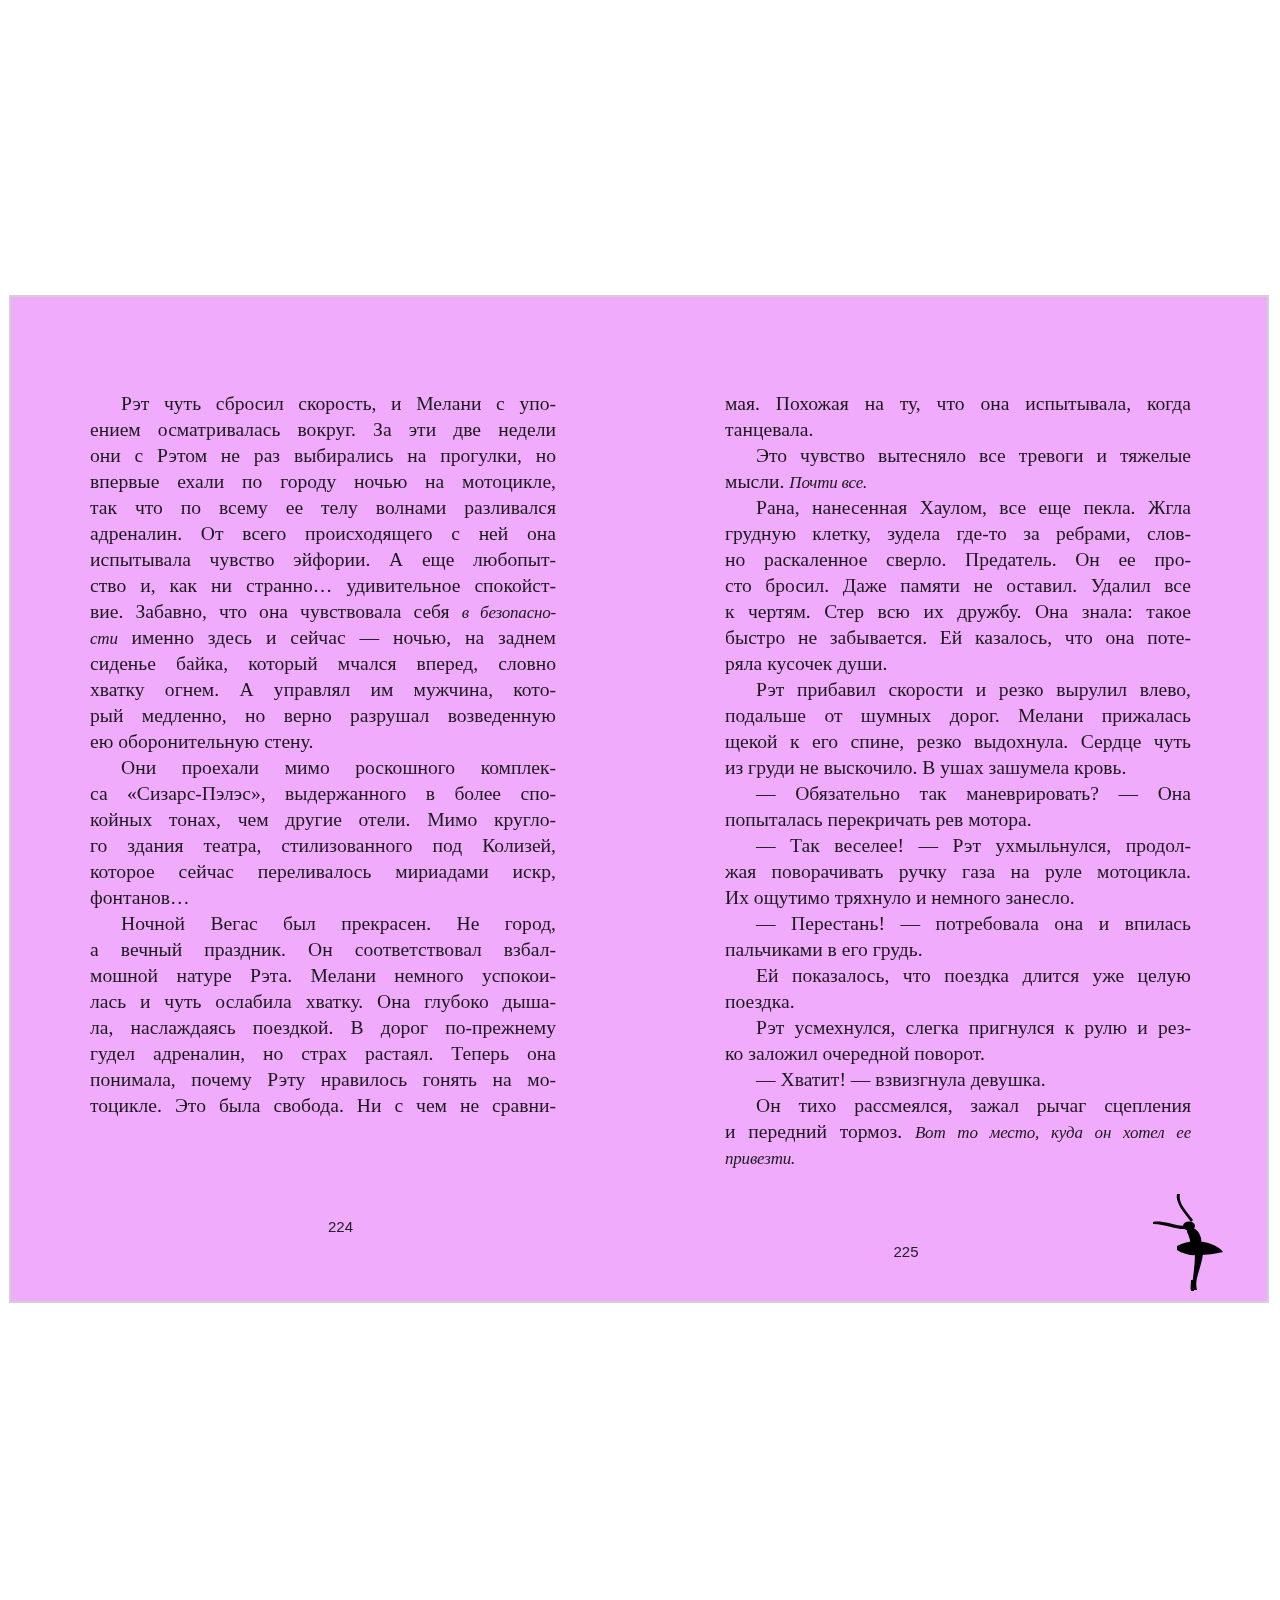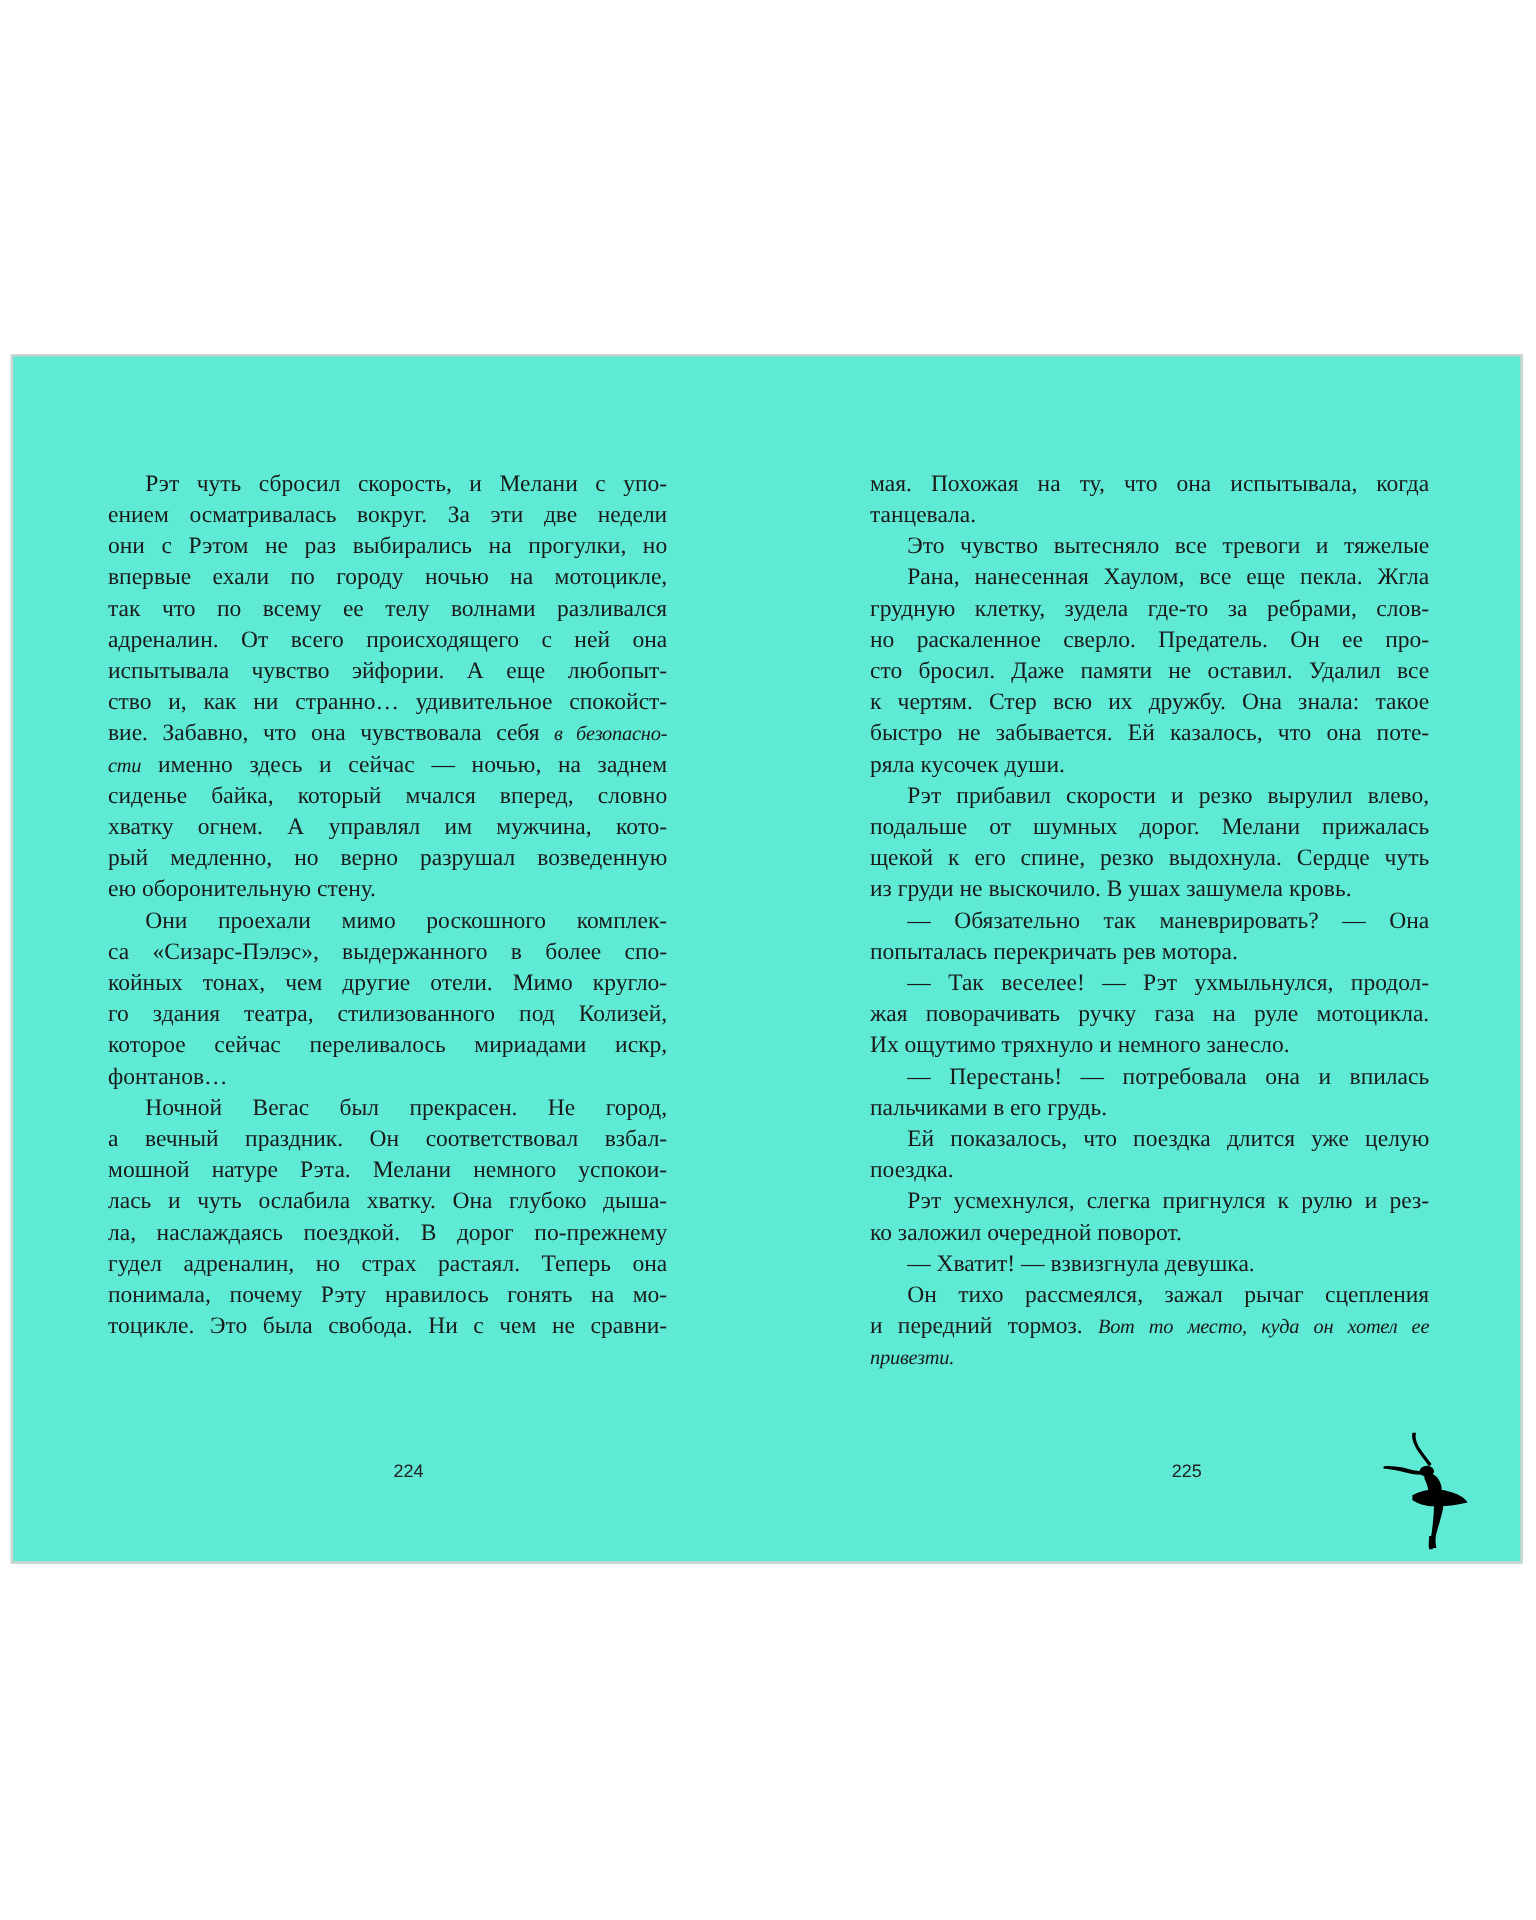--- a/index.html
+++ b/index.html
@@ -14,21 +14,21 @@
     overflow: hidden;
   }
   .spread {
     position: absolute;
     left: 9px;
     top: 295px;
     width: 1260px;
     height: 1008px;
     border: 2px solid #d2d2d2;
     box-sizing: border-box;
-    background: #5eead4;
+    background: #f0abfc;
   }
   .page {
     position: absolute;
     top: 94px;
     width: 466px;
     font-family: "Liberation Serif", "DejaVu Serif", serif;
     font-size: 19.6px;
     line-height: 26px;
     color: #1a1a1a;
     text-align: justify;
@@ -59,21 +59,21 @@
   .folio {
     position: absolute;
     top: 921px;
     font-family: "Liberation Sans", "DejaVu Sans", sans-serif;
     font-size: 15px;
     color: #222;
     width: 60px;
     text-align: center;
   }
   .folio.left { left: 282px; text-align: right; }
-  .folio.right { left: 948px; }
+  .folio.right { left: 865px; margin-top: 25px; }
   .ballerina {
     position: absolute;
     left: 1140px;
     top: 885px;
     width: 80px;
     height: 110px;
   }
 </style>
 </head>
 <body>
@@ -108,20 +108,21 @@
       <span class="line">гудел адреналин, но страх растаял. Теперь она</span>
       <span class="line">понимала, почему Рэту нравилось гонять на мо-</span>
       <span class="line">тоцикле. Это была свобода. Ни с чем не сравни-</span>
     </div>
   <div class="folio left">224</div>
 
   <div class="page right" id="right-page">
       <span class="line">мая. Похожая на ту, что она испытывала, когда</span>
       <span class="line last">танцевала.</span>
       <span class="line indent">Это чувство вытесняло все тревоги и тяжелые</span>
+      <span class="line last">мысли. <em>Почти все.</em></span>
       <span class="line indent">Рана, нанесенная Хаулом, все еще пекла. Жгла</span>
       <span class="line">грудную клетку, зудела где-то за ребрами, слов-</span>
       <span class="line">но раскаленное сверло. Предатель. Он ее про-</span>
       <span class="line">сто бросил. Даже памяти не оставил. Удалил все</span>
       <span class="line">к чертям. Стер всю их дружбу. Она знала: такое</span>
       <span class="line">быстро не забывается. Ей казалось, что она поте-</span>
       <span class="line last">ряла кусочек души.</span>
       <span class="line indent">Рэт прибавил скорости и резко вырулил влево,</span>
       <span class="line">подальше от шумных дорог. Мелани прижалась</span>
       <span class="line">щекой к его спине, резко выдохнула. Сердце чуть</span>

